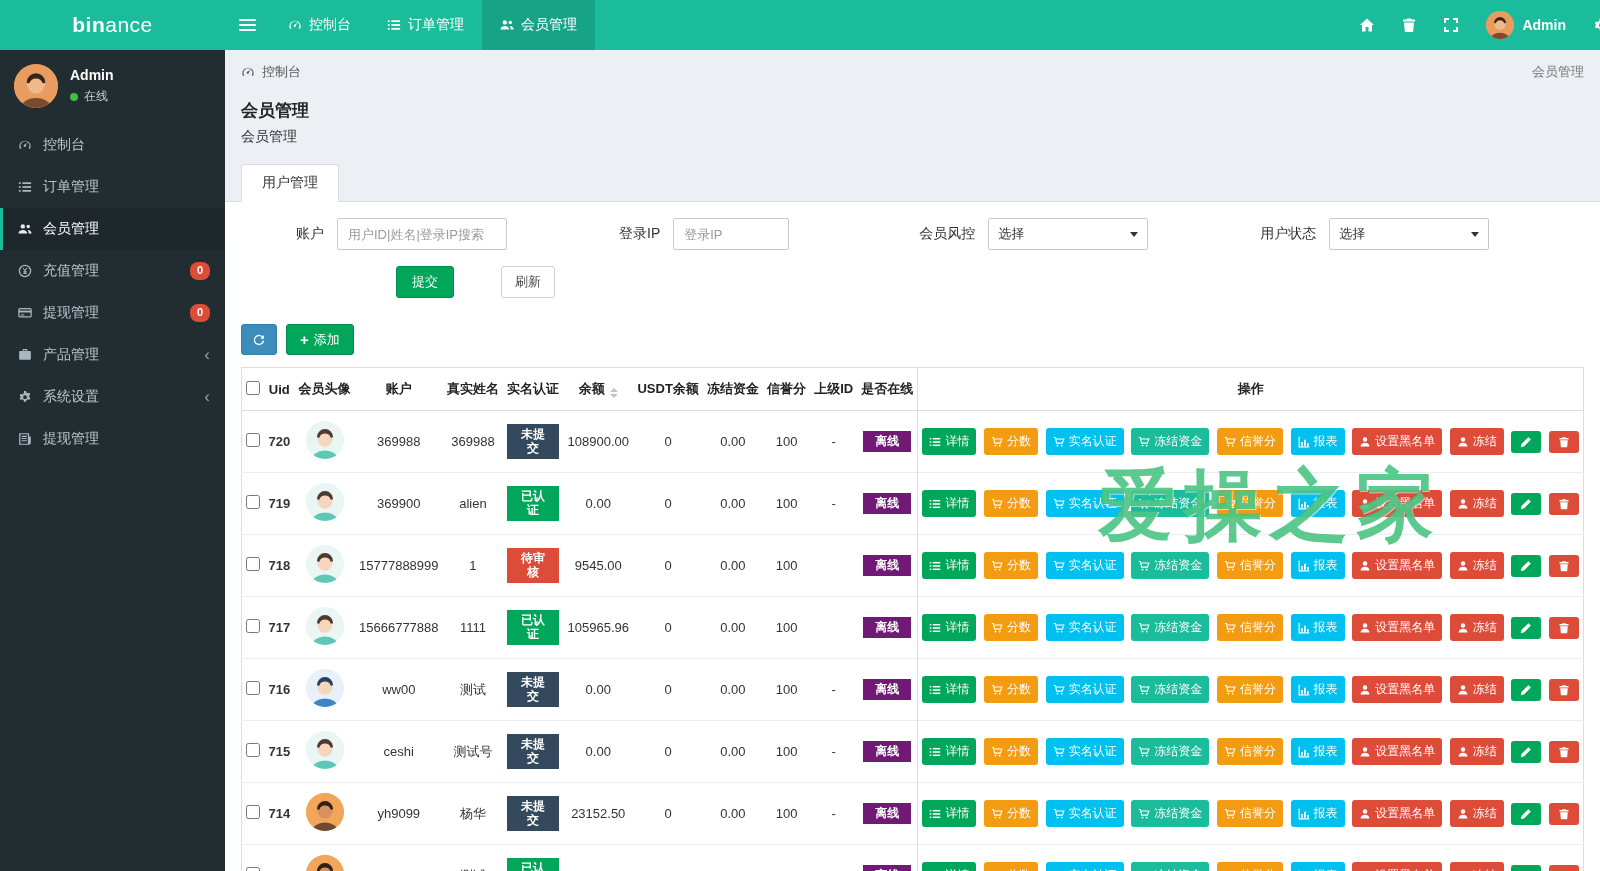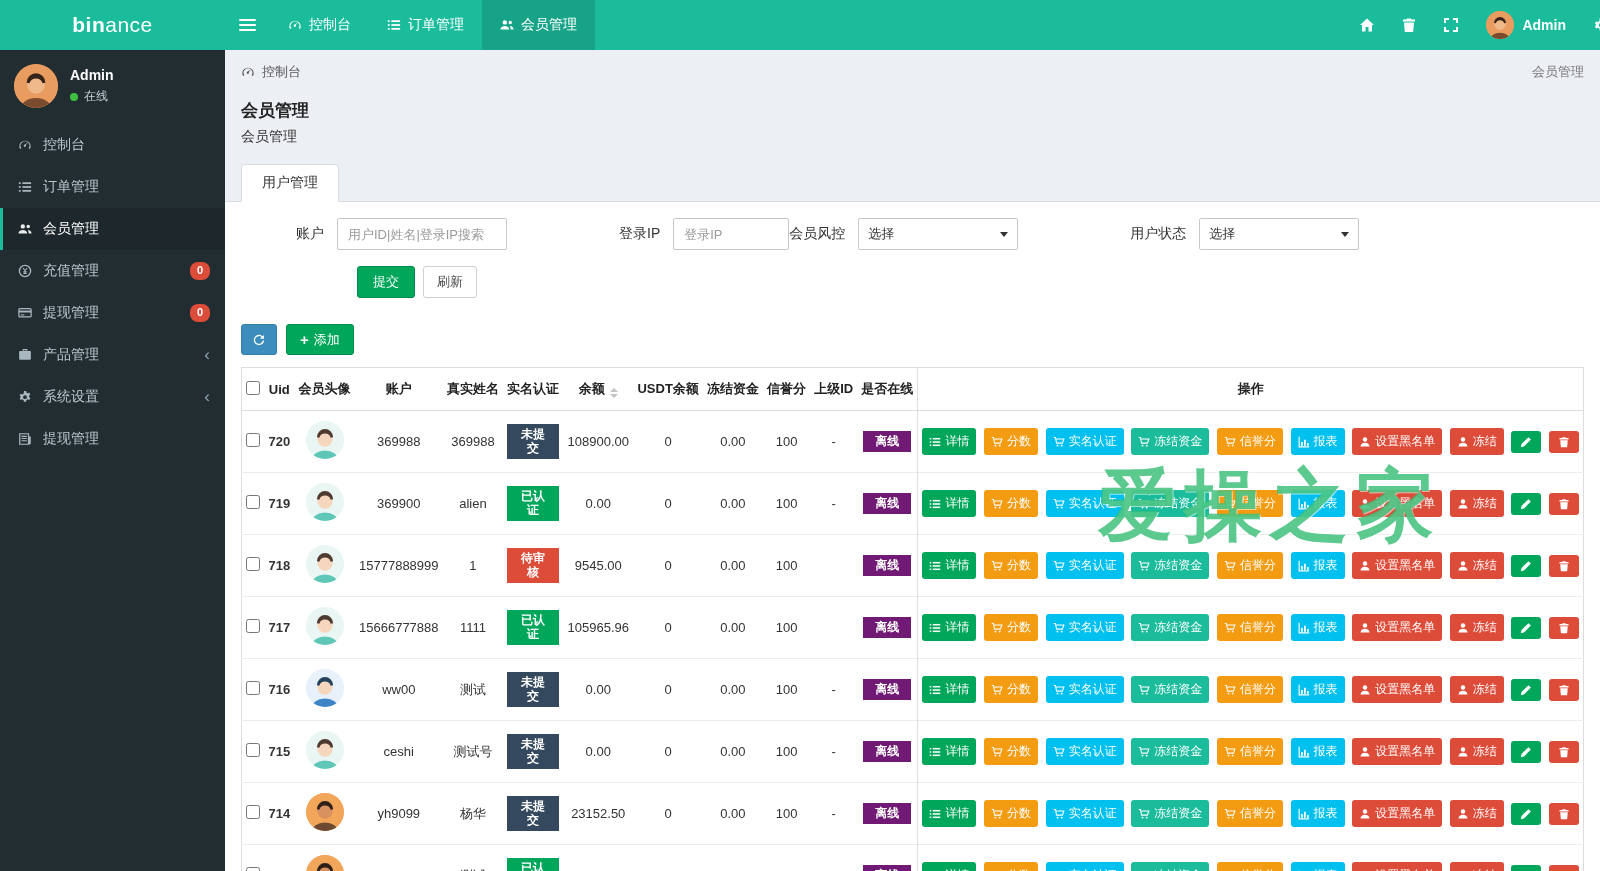--- a/index.html
+++ b/index.html
@@ -70,32 +70,32 @@
   .tabs { padding: 16px 16px 0; border-bottom: 1px solid #d9dde2; display: flex; }
   .tab { background: #fff; border: 1px solid #d9dde2; border-bottom: 1px solid #fff; margin-bottom: -1px;
     border-radius: 4px 4px 0 0; padding: 9px 20px; font-size: 14px; color: #333; cursor: pointer; }
 
   .panel { background: #fff; margin: 0; padding: 0 16px 20px; min-height: 640px; }
 
   
   .filter-row { display: flex; align-items: center; padding-top: 16px; }
   .fg { display: flex; align-items: center; }
   .fg label { font-size: 14px; color: #333; margin-right: 13px; white-space: nowrap; }
-  .fg1 { margin-left: 55px; } .fg2 { margin-left: 112px; } .fg3 { } .fg4 { margin-left: 112px; }
+  .fg1 { margin-left: 55px; } .fg2 { margin-left: 112px; } .fg3 { margin-left: 130px; } .fg4 { margin-left: 112px; }
   .txt-input { height: 32px; border: 1px solid #c8c8c8; border-radius: 2px; padding: 0 10px;
     font-size: 13px; color: #333; outline: none; font-family: inherit; background: #fff; }
   .txt-input::placeholder { color: #9a9a9a; }
   .w170 { width: 170px; } .w116 { width: 116px; }
   .fake-select { width: 160px; height: 32px; border: 1px solid #c8c8c8; border-radius: 2px; background: #fff;
     display: flex; align-items: center; justify-content: space-between; padding: 0 9px; font-size: 13px;
     color: #333; cursor: pointer; }
   .caret-down { width: 0; height: 0; border-left: 4px solid transparent; border-right: 4px solid transparent;
     border-top: 5px solid #333; }
   .filter-actions { margin-top: 16px; margin-left: 116px; display: flex; gap: 8px; }
-  .btn { border-radius: 3px; font-size: 13px; cursor: pointer; font-family: inherit; }
+  .btn { border-radius: 3px; font-size: 13px; cursor: pointer; font-family: inherit; margin-left: 39px; }
   .btn-submit { background: #00a65a; border: 1px solid #008d4c; color: #fff; padding: 6px 15px; }
   .btn-plain { background: #fff; border: 1px solid #cfcfcf; color: #444; padding: 6px 13px; }
 
   
   .table-toolbar { margin-top: 26px; display: flex; gap: 9px; }
   .tool-refresh { width: 36px; height: 31px; background: #3c8dbc; border: 1px solid #367fa9; border-radius: 3px;
     color: #fff; display: flex; align-items: center; justify-content: center; cursor: pointer; }
   .btn-add { background: #00a65a; border: 1px solid #008d4c; color: #fff; height: 31px; padding: 0 13px;
     border-radius: 3px; display: inline-flex; align-items: center; gap: 5px; font-size: 13px; cursor: pointer; }
   .plus-glyph { font-weight: 700; font-size: 15px; line-height: 1; }

